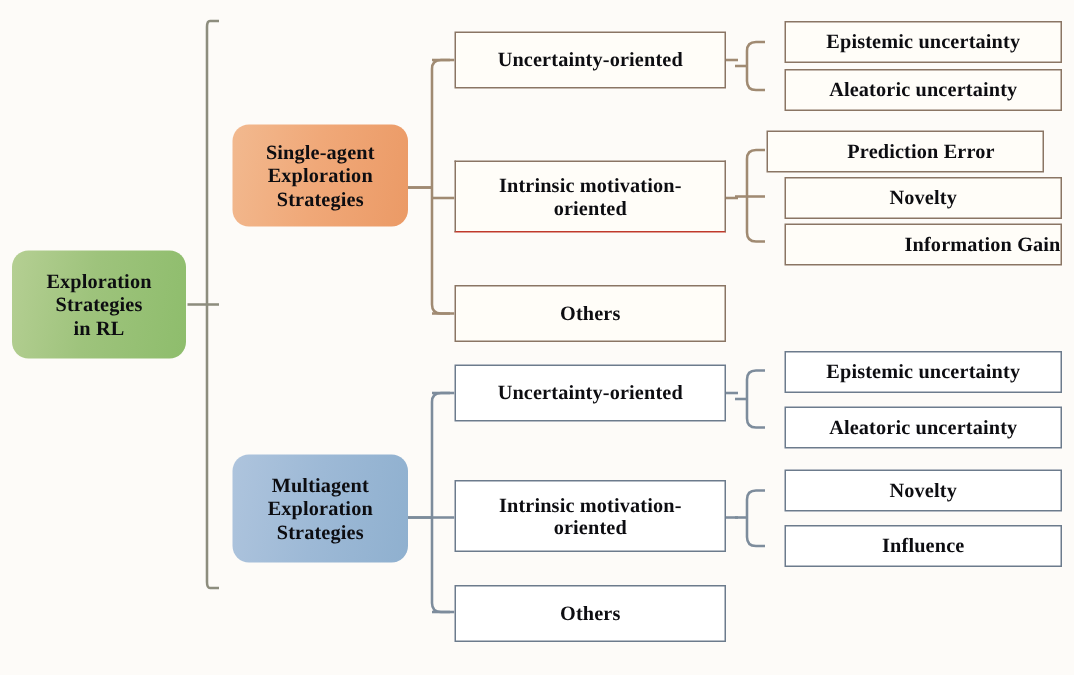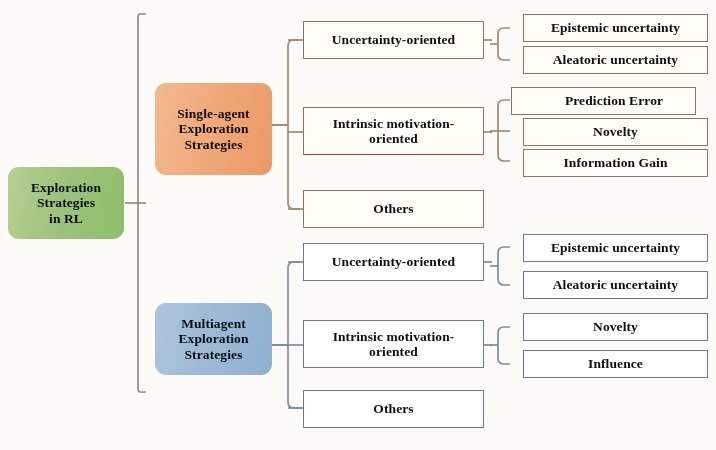--- a/index.html
+++ b/index.html
@@ -96,21 +96,21 @@
 
     <path d="M484,345 L492,345" stroke="#7d8c9c" stroke-width="1.7" fill="none"></path>
     <path d="M510,327 L504,327 Q498,327 498,333 L498,358 Q498,364 504,364 L510,364" stroke="#7d8c9c" stroke-width="1.7" fill="none"></path>
     <path d="M498,345 L490,345" stroke="#7d8c9c" stroke-width="1.7" fill="none"></path>
   </svg>
 
   <div class="node pill pill-green" style="left:8px;top:167px;width:116px;height:72px;">
     <span>Exploration<br>Strategies<br>in RL</span>
   </div>
 
-  <div class="node pill pill-orange" style="left:155px;top:83px;width:117px;height:92px;">
+  <div class="node pill pill-orange" style="left:155px;top:83px;width:117px;height:68px;">
     <span>Single-agent<br>Exploration<br>Strategies</span>
   </div>
 
   <div class="node pill pill-blue" style="left:155px;top:303px;width:117px;height:72px;">
     <span>Multiagent<br>Exploration<br>Strategies</span>
   </div>
 
   <div class="node rect warm" style="left:303px;top:21px;width:181px;height:38px;">
     <span>Uncertainty-oriented</span>
   </div>
@@ -129,21 +129,21 @@
   <div class="node rect warm" style="left:523px;top:46px;width:185px;height:28px;">
     <span>Aleatoric uncertainty</span>
   </div>
 
   <div class="node rect warm" style="left:511px;top:87px;width:185px;height:28px;padding-left:21px;">
     <span>Prediction Error</span>
   </div>
   <div class="node rect warm" style="left:523px;top:118px;width:185px;height:28px;">
     <span>Novelty</span>
   </div>
-  <div class="node rect warm" style="left:523px;top:149px;width:185px;height:28px;">
+  <div class="node rect warm" style="left:523px;top:149px;width:185px;height:28px;justify-content:flex-end;">
     <span>Information Gain</span>
   </div>
 
   <div class="node rect cool" style="left:303px;top:243px;width:181px;height:38px;">
     <span>Uncertainty-oriented</span>
   </div>
 
   <div class="node rect cool" style="left:303px;top:320px;width:181px;height:48px;">
     <span>Intrinsic motivation-<br>oriented</span>
   </div>

